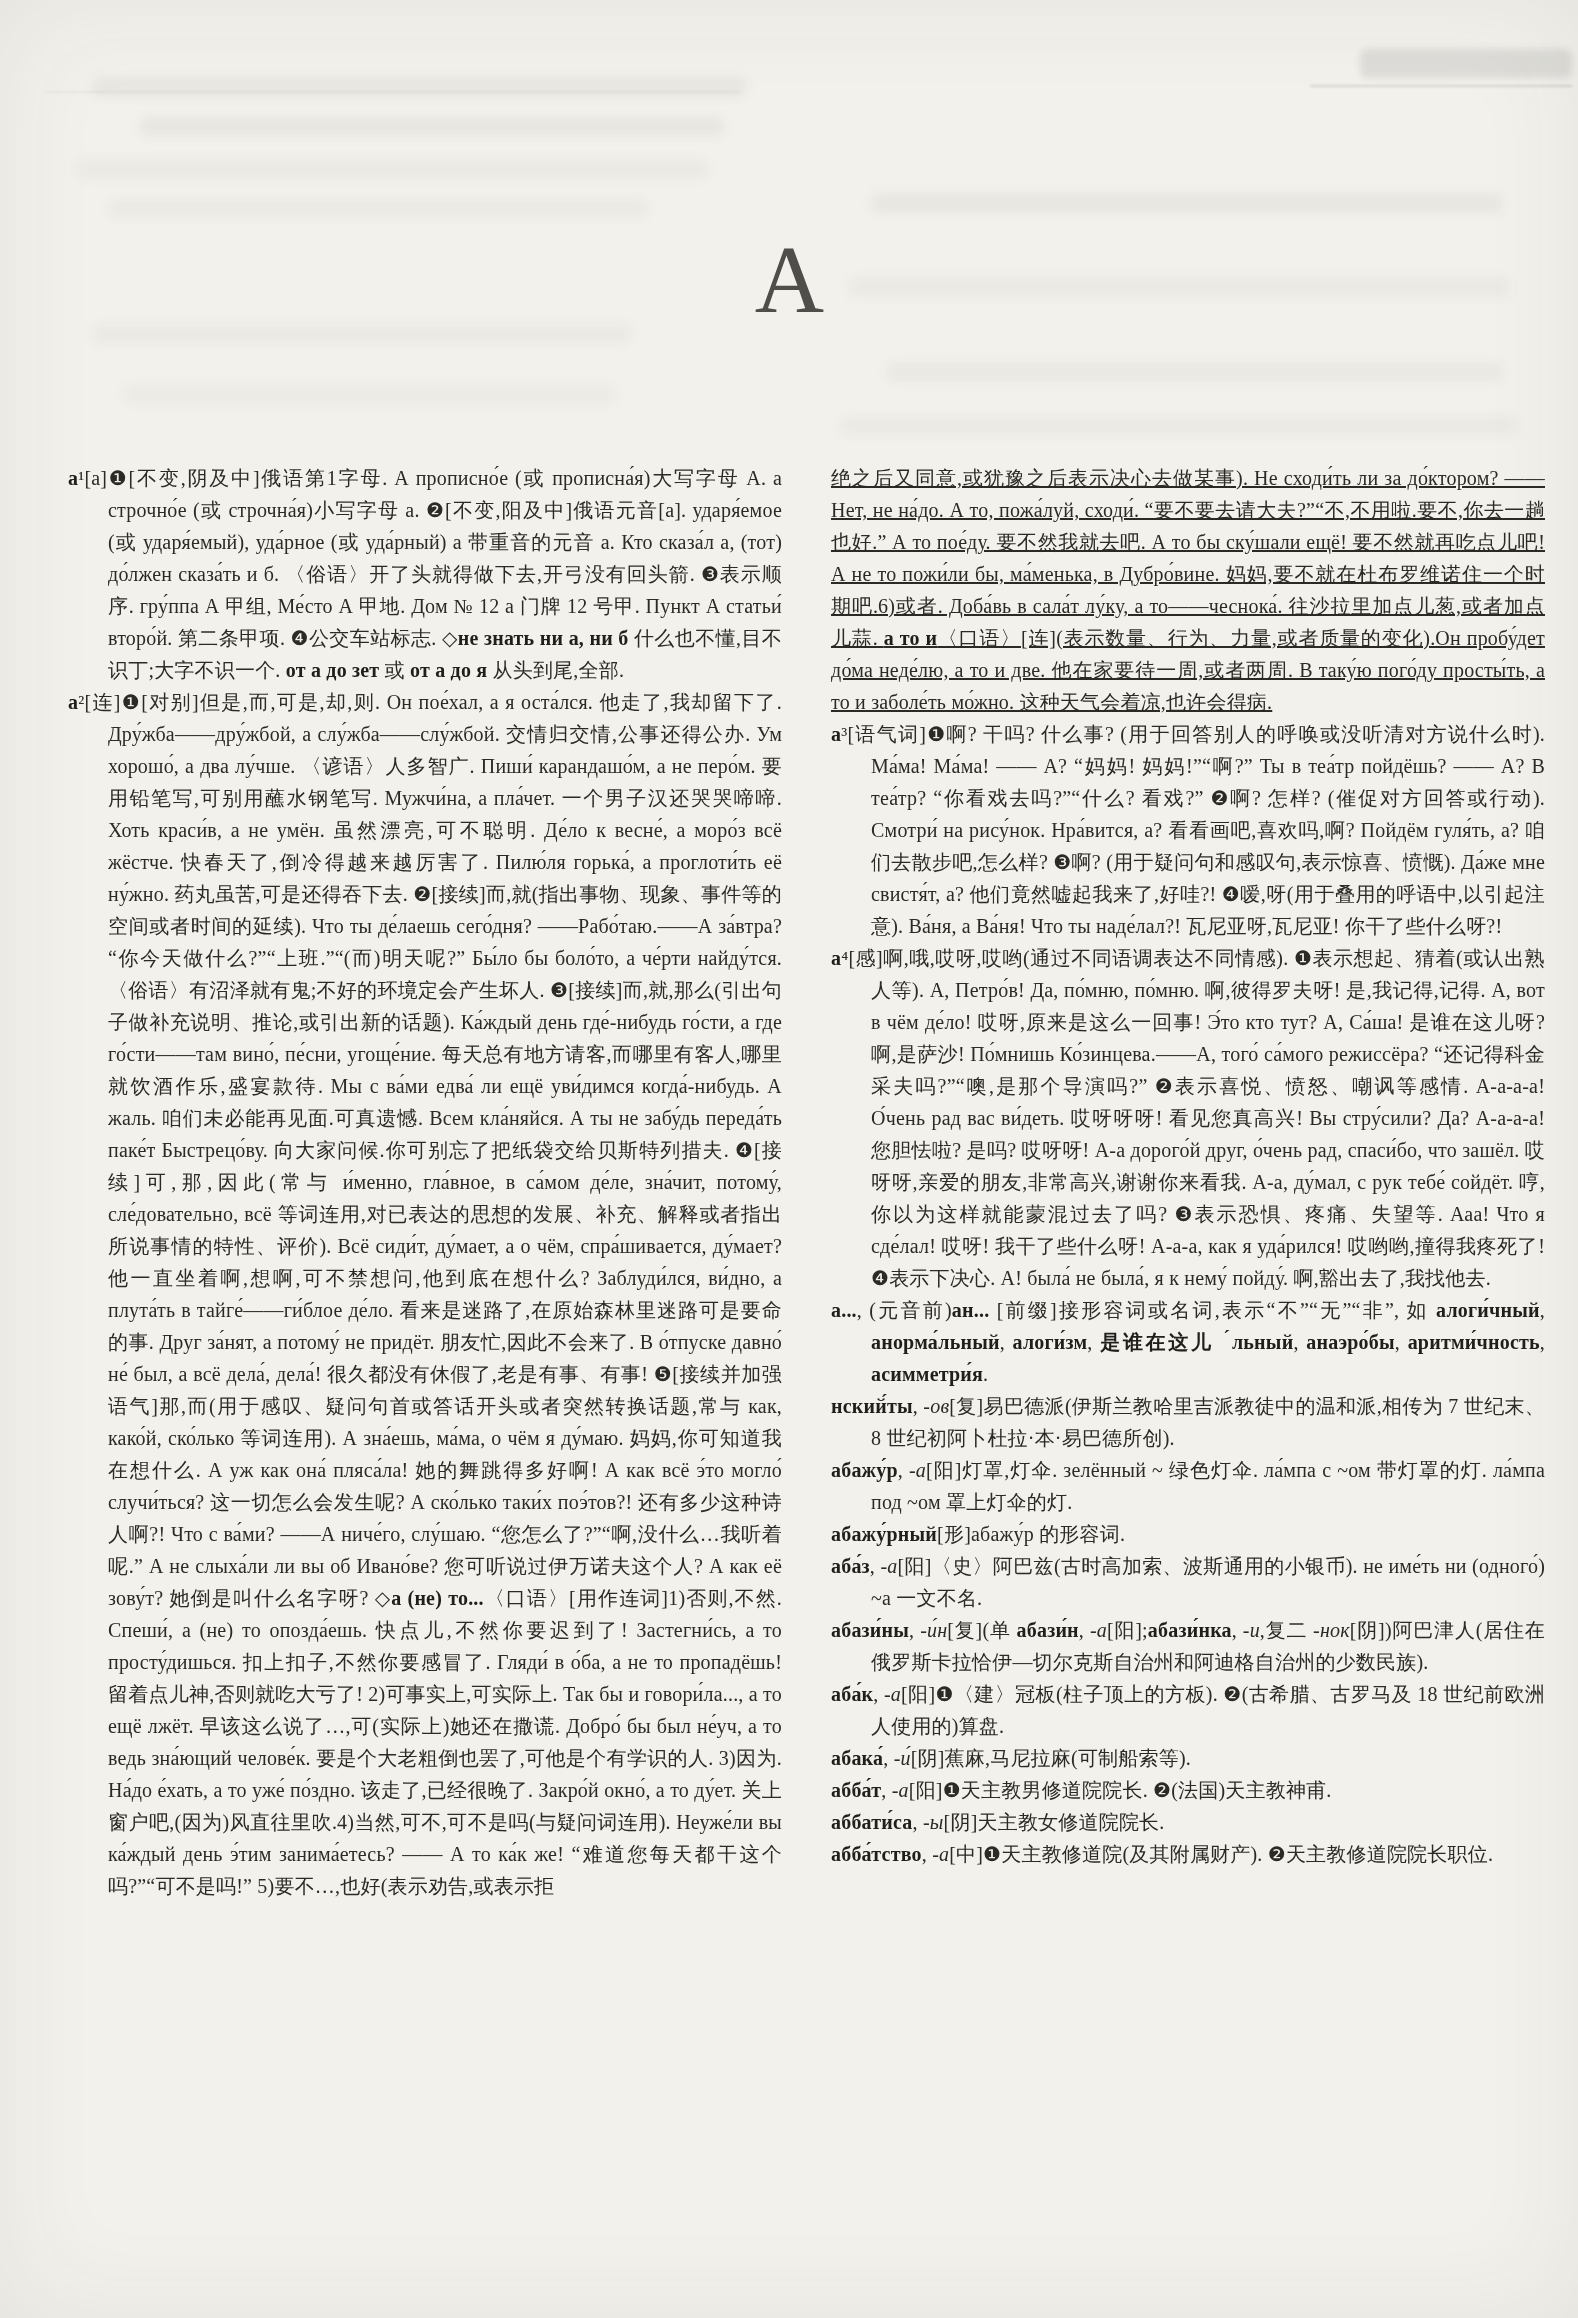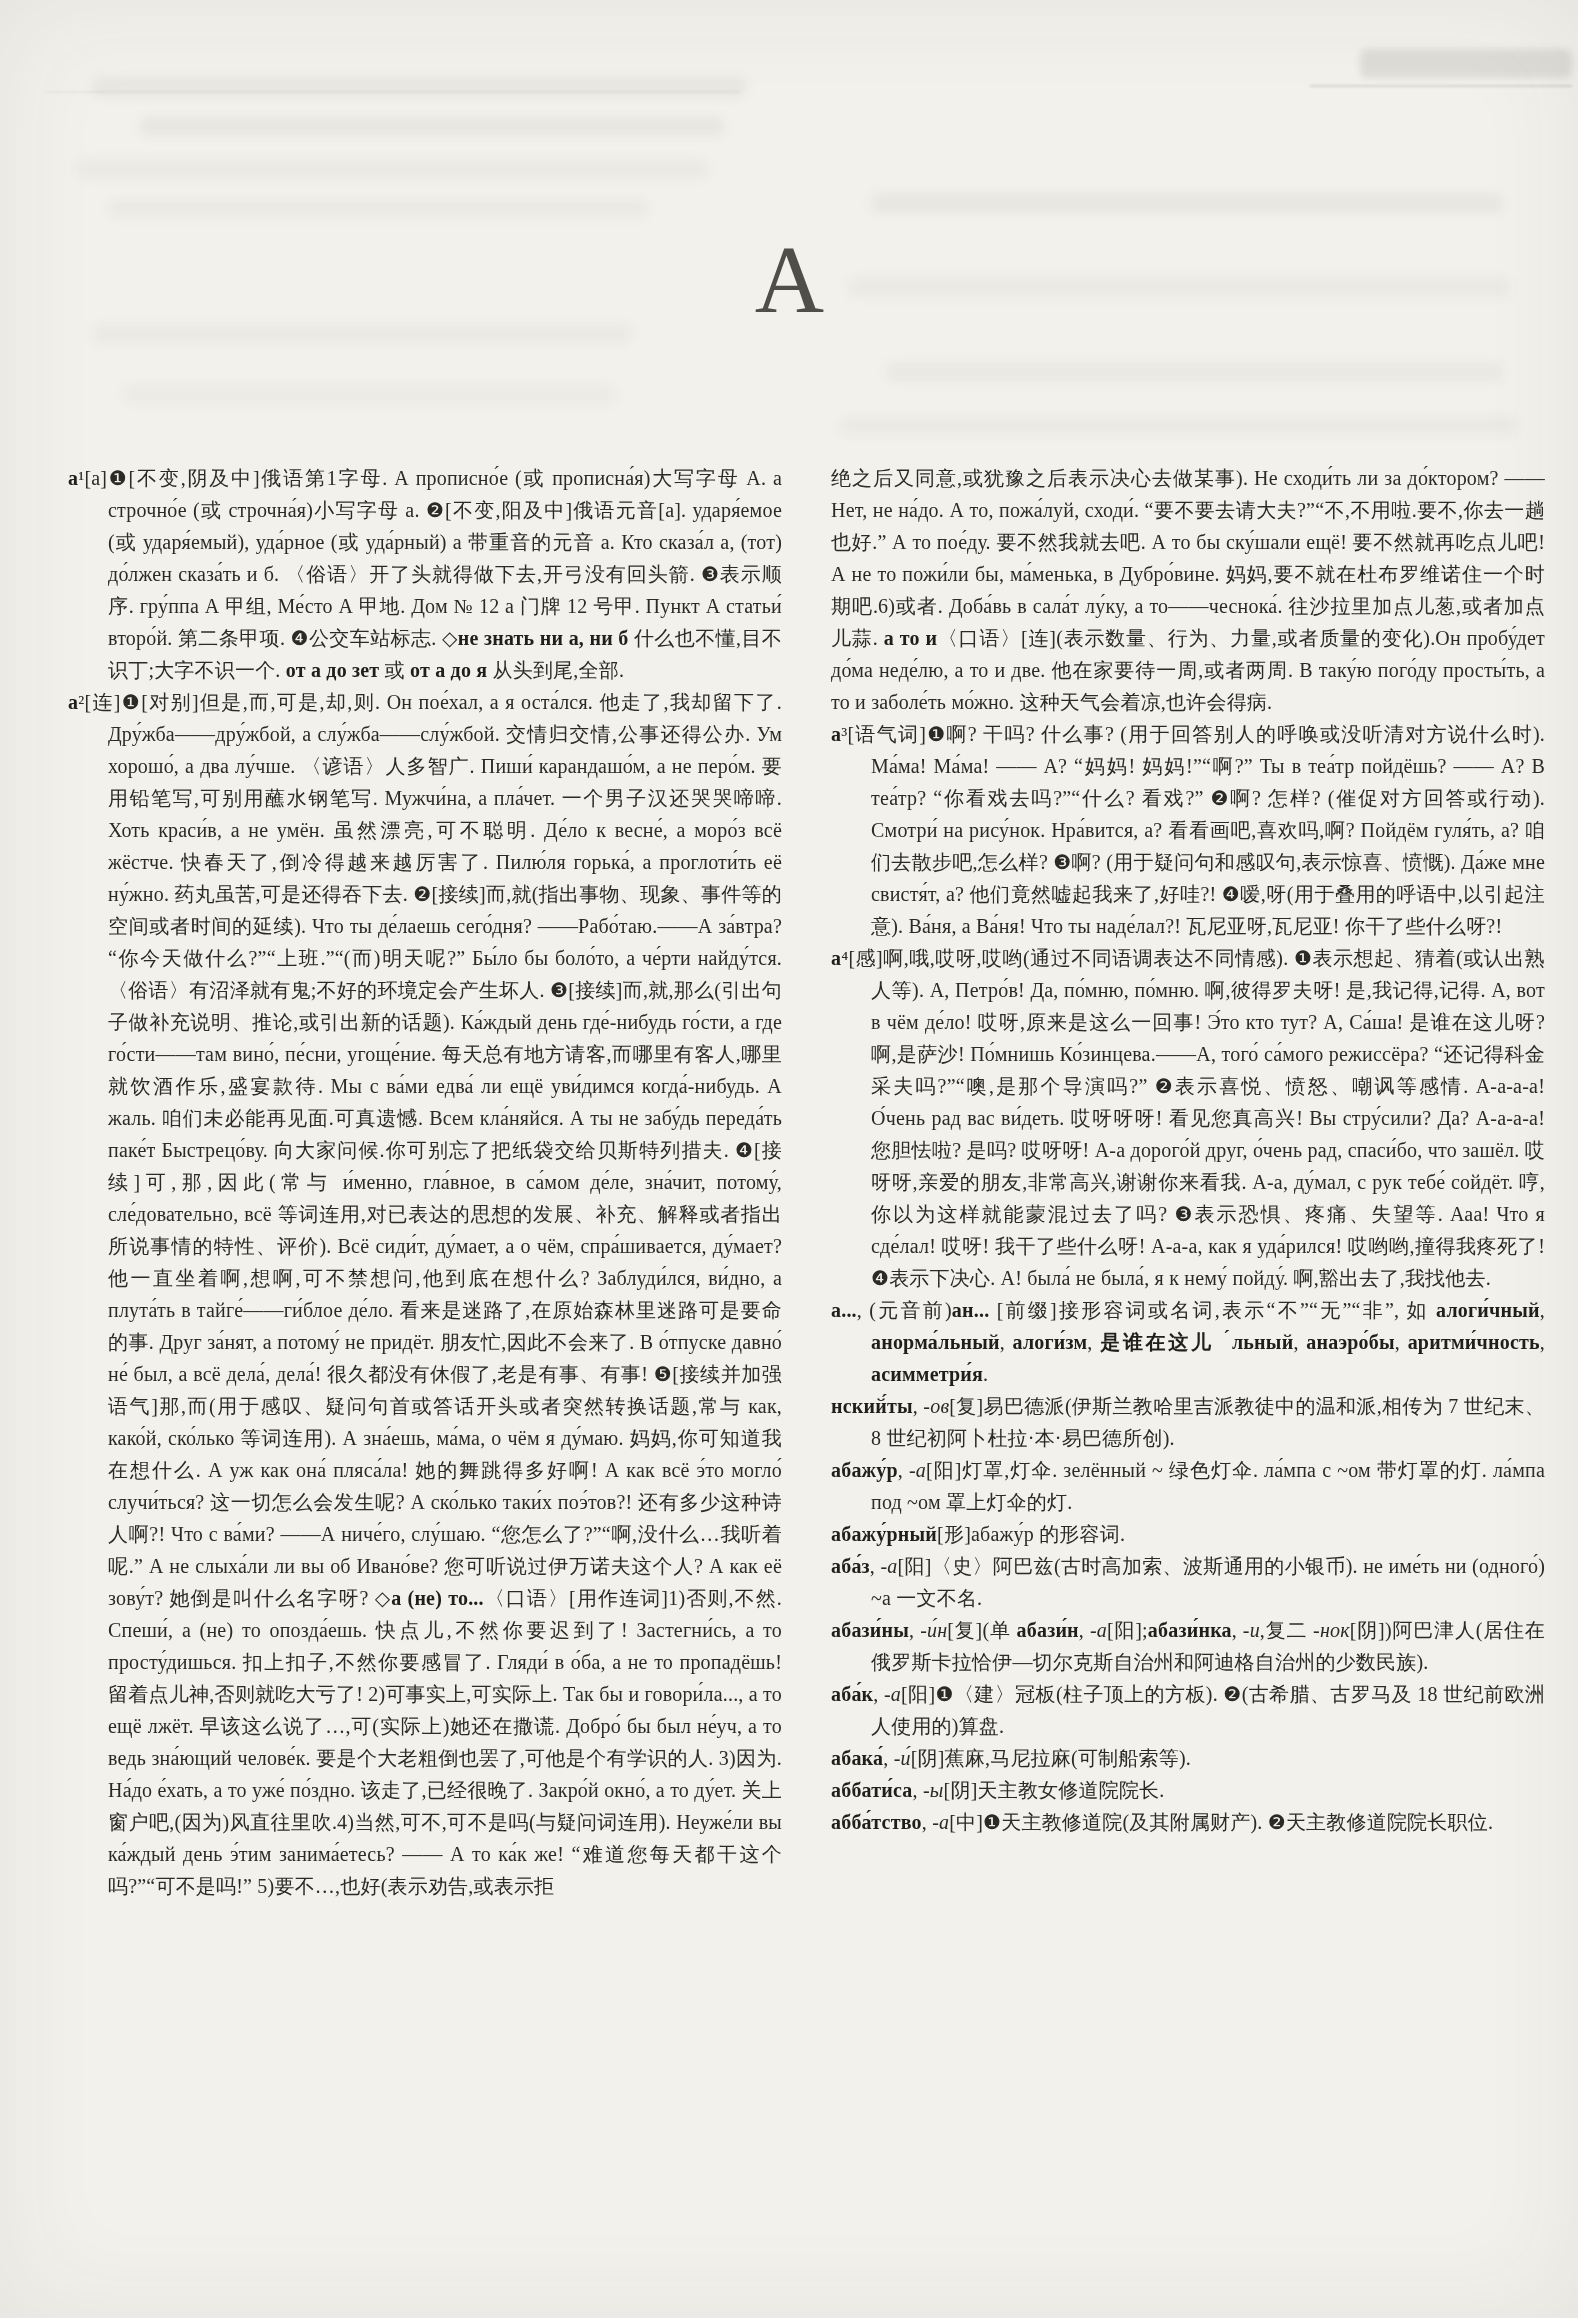--- a/index.html
+++ b/index.html
@@ -38,21 +38,21 @@
     overflow:hidden;text-align:justify;
   }
   .col-left{left:68px;}
   .col-right{left:831px;}
   .entry{
     margin:0;
     font-size:20px;line-height:32px;letter-spacing:0.2px;
     padding-left:40px;text-indent:-40px;
     color:#2b2a25;
   }
-  .entry.cont{padding-left:0;text-indent:0;}
+  .entry.cont{padding-left:0;text-indent:0;text-decoration:underline;}
   .entry b{font-weight:700;color:#201f1b;}
   .entry i{}
 </style>
 </head>
 <body>
 
 <div class="page">
   <div class="smudge sm-a"></div>
   <div class="smudge sm-b"></div>
   <div class="smudge sm-c"></div>
@@ -78,17 +78,18 @@
       <p class="entry"><b>а</b>³[语气词]❶啊? 干吗? 什么事? (用于回答别人的呼唤或没听清对方说什么时). Ма́ма! Ма́ма! —— А? “妈妈! 妈妈!”“啊?” Ты в теа́тр пойдёшь? —— А? В теа́тр? “你看戏去吗?”“什么? 看戏?” ❷啊? 怎样? (催促对方回答或行动). Смотри́ на рису́нок. Нра́вится, а? 看看画吧,喜欢吗,啊? Пойдём гуля́ть, а? 咱们去散步吧,怎么样? ❸啊? (用于疑问句和感叹句,表示惊喜、愤慨). Да́же мне свистя́т, а? 他们竟然嘘起我来了,好哇?! ❹嗳,呀(用于叠用的呼语中,以引起注意). Ва́ня, а Ва́ня! Что ты наде́лал?! 瓦尼亚呀,瓦尼亚! 你干了些什么呀?!</p>
       <p class="entry"><b>а</b>⁴[感]啊,哦,哎呀,哎哟(通过不同语调表达不同情感). ❶表示想起、猜着(或认出熟人等). А, Петро́в! Да, по́мню, по́мню. 啊,彼得罗夫呀! 是,我记得,记得. А, вот в чём де́ло! 哎呀,原来是这么一回事! Э́то кто тут? А, Са́ша! 是谁在这儿呀? 啊,是萨沙! По́мнишь Ко́зинцева.——А, того́ са́мого режиссёра? “还记得科金采夫吗?”“噢,是那个导演吗?” ❷表示喜悦、愤怒、嘲讽等感情. А-а-а-а! О́чень рад вас ви́деть. 哎呀呀呀! 看见您真高兴! Вы стру́сили? Да? А-а-а-а! 您胆怯啦? 是吗? 哎呀呀! А-а дорого́й друг, о́чень рад, спаси́бо, что зашёл. 哎呀呀,亲爱的朋友,非常高兴,谢谢你来看我. А-а, ду́мал, с рук тебе́ сойдёт. 哼,你以为这样就能蒙混过去了吗? ❸表示恐惧、疼痛、失望等. Ааа! Что я сде́лал! 哎呀! 我干了些什么呀! А-а-а, как я уда́рился! 哎哟哟,撞得我疼死了! ❹表示下决心. А! была́ не была́, я к нему́ пойду́. 啊,豁出去了,我找他去.</p>
       <p class="entry"><b>а...</b>, (元音前)<b>ан...</b> [前缀]接形容词或名词,表示“不”“无”“非”, 如 <b>алоги́чный</b>, <b>анорма́льный</b>, <b>алоги́зм</b>, <b>是谁在这儿呀́льный</b>, <b>анаэро́бы</b>, <b>аритми́чность</b>, <b>асимметри́я</b>.</p>
       <p class="entry"><b>нский́ты</b>, <i>-ов</i>[复]易巴德派(伊斯兰教哈里吉派教徒中的温和派,相传为 7 世纪末、8 世纪初阿卜杜拉·本·易巴德所创).</p>
       <p class="entry"><b>абажу́р</b>, <i>-а</i>[阳]灯罩,灯伞. зелённый ~ 绿色灯伞. ла́мпа с ~ом 带灯罩的灯. ла́мпа под ~ом 罩上灯伞的灯.</p>
       <p class="entry"><b>абажу́рный</b>[形]абажу́р 的形容词.</p>
       <p class="entry"><b>аба́з</b>, <i>-а</i>[阳]〈史〉阿巴兹(古时高加索、波斯通用的小银币). не име́ть ни (одного́) ~а 一文不名.</p>
       <p class="entry"><b>абази́ны</b>, <i>-и́н</i>[复](单 <b>абази́н</b>, <i>-а</i>[阳];<b>абази́нка</b>, <i>-и</i>,复二 <i>-нок</i>[阴])阿巴津人(居住在俄罗斯卡拉恰伊—切尔克斯自治州和阿迪格自治州的少数民族).</p>
       <p class="entry"><b>аба́к</b>, <i>-а</i>[阳]❶〈建〉冠板(柱子顶上的方板). ❷(古希腊、古罗马及 18 世纪前欧洲人使用的)算盘.</p>
       <p class="entry"><b>абака́</b>, <i>-и́</i>[阴]蕉麻,马尼拉麻(可制船索等).</p>
+      <p class="entry"><b>абба́т</b>, <i>-а</i>[阳]❶天主教男修道院院长. ❷(法国)天主教神甫.</p>
       <p class="entry"><b>аббати́са</b>, <i>-ы</i>[阴]天主教女修道院院长.</p>
       <p class="entry"><b>абба́тство</b>, <i>-а</i>[中]❶天主教修道院(及其附属财产). ❷天主教修道院院长职位.</p>
     </div>
 </div>
 
 
 </body></html>

